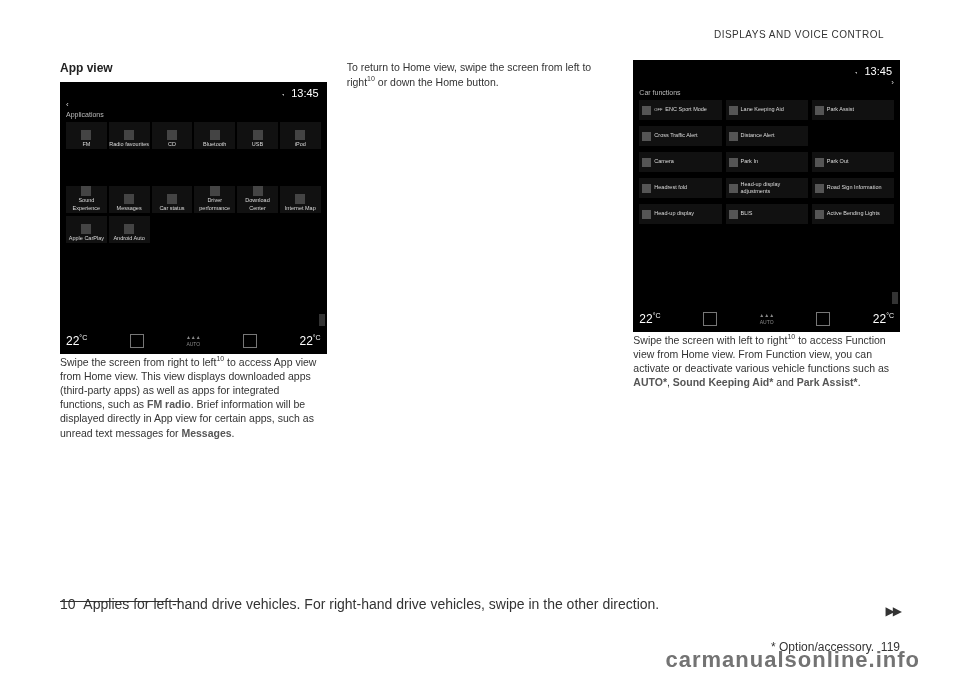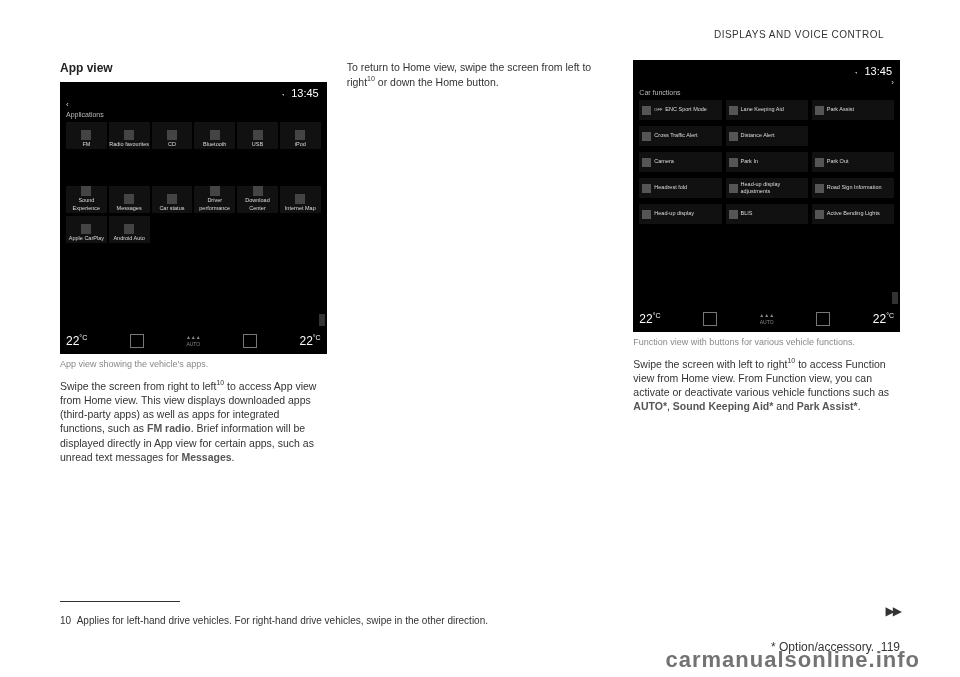--- a/index.html
+++ b/index.html
@@ -171,22 +171,22 @@
   .footnote-sep {
     position: absolute;
     left: 60px;
     bottom: 75px;
     width: 120px;
     border-top: 0.5px solid #333;
   }
   .footnote {
     position: absolute;
     left: 60px;
-    bottom: 50px;
-    font-size: 10px;
+    bottom: 63px;
+    font-size: 14px;
     color: #333;
   }
   .cont-arrows {
     position: absolute;
     right: 60px;
     bottom: 58px;
     font-size: 12px;
     color: #333;
     letter-spacing: -2px;
   }
@@ -284,21 +284,20 @@
       <div class="ss-sideidx"></div>
       <div class="climate-bar">
         <span><span>22</span><sup>°C</sup></span>
         <div class="seat"></div>
         <div class="auto">▲▲▲<br><span>AUTO</span></div>
         <div class="seat"></div>
         <span><span>22</span><sup>°C</sup></span>
       </div>
     </div>
 
-    <div class="caption">App view showing the vehicle's apps.</div>
 
     <p class="body">
       <span>Swipe the screen from right to left</span><sup>10</sup><span> to access App view from Home view. This view displays downloaded apps (third-party apps) as well as apps for integrated functions, such as </span><span class="bold">FM radio</span><span>. Brief information will be displayed directly in App view for certain apps, such as unread text messages for </span><span class="bold">Messages</span><span>.</span>
     </p>
   </div>
 
   <div class="col">
     <p class="body">
       <span>To return to Home view, swipe the screen from left to right</span><sup>10</sup><span> or down the Home button.</span>
     </p>
@@ -373,21 +372,20 @@
       <div class="ss-sideidx"></div>
       <div class="climate-bar">
         <span><span>22</span><sup>°C</sup></span>
         <div class="seat"></div>
         <div class="auto">▲▲▲<br><span>AUTO</span></div>
         <div class="seat"></div>
         <span><span>22</span><sup>°C</sup></span>
       </div>
     </div>
 
-    <div class="caption">Function view with buttons for various vehicle functions.</div>
 
     <p class="body">
       <span>Swipe the screen with left to right</span><sup>10</sup><span> to access Function view from Home view. From Function view, you can activate or deactivate various vehicle functions such as </span><span class="bold">AUTO*</span><span>, </span><span class="bold">Sound Keeping Aid*</span><span> and </span><span class="bold">Park Assist*</span><span>.</span>
     </p>
   </div>
 
 </div>
 
 <div class="footnote-sep"></div>
 <div class="footnote">

